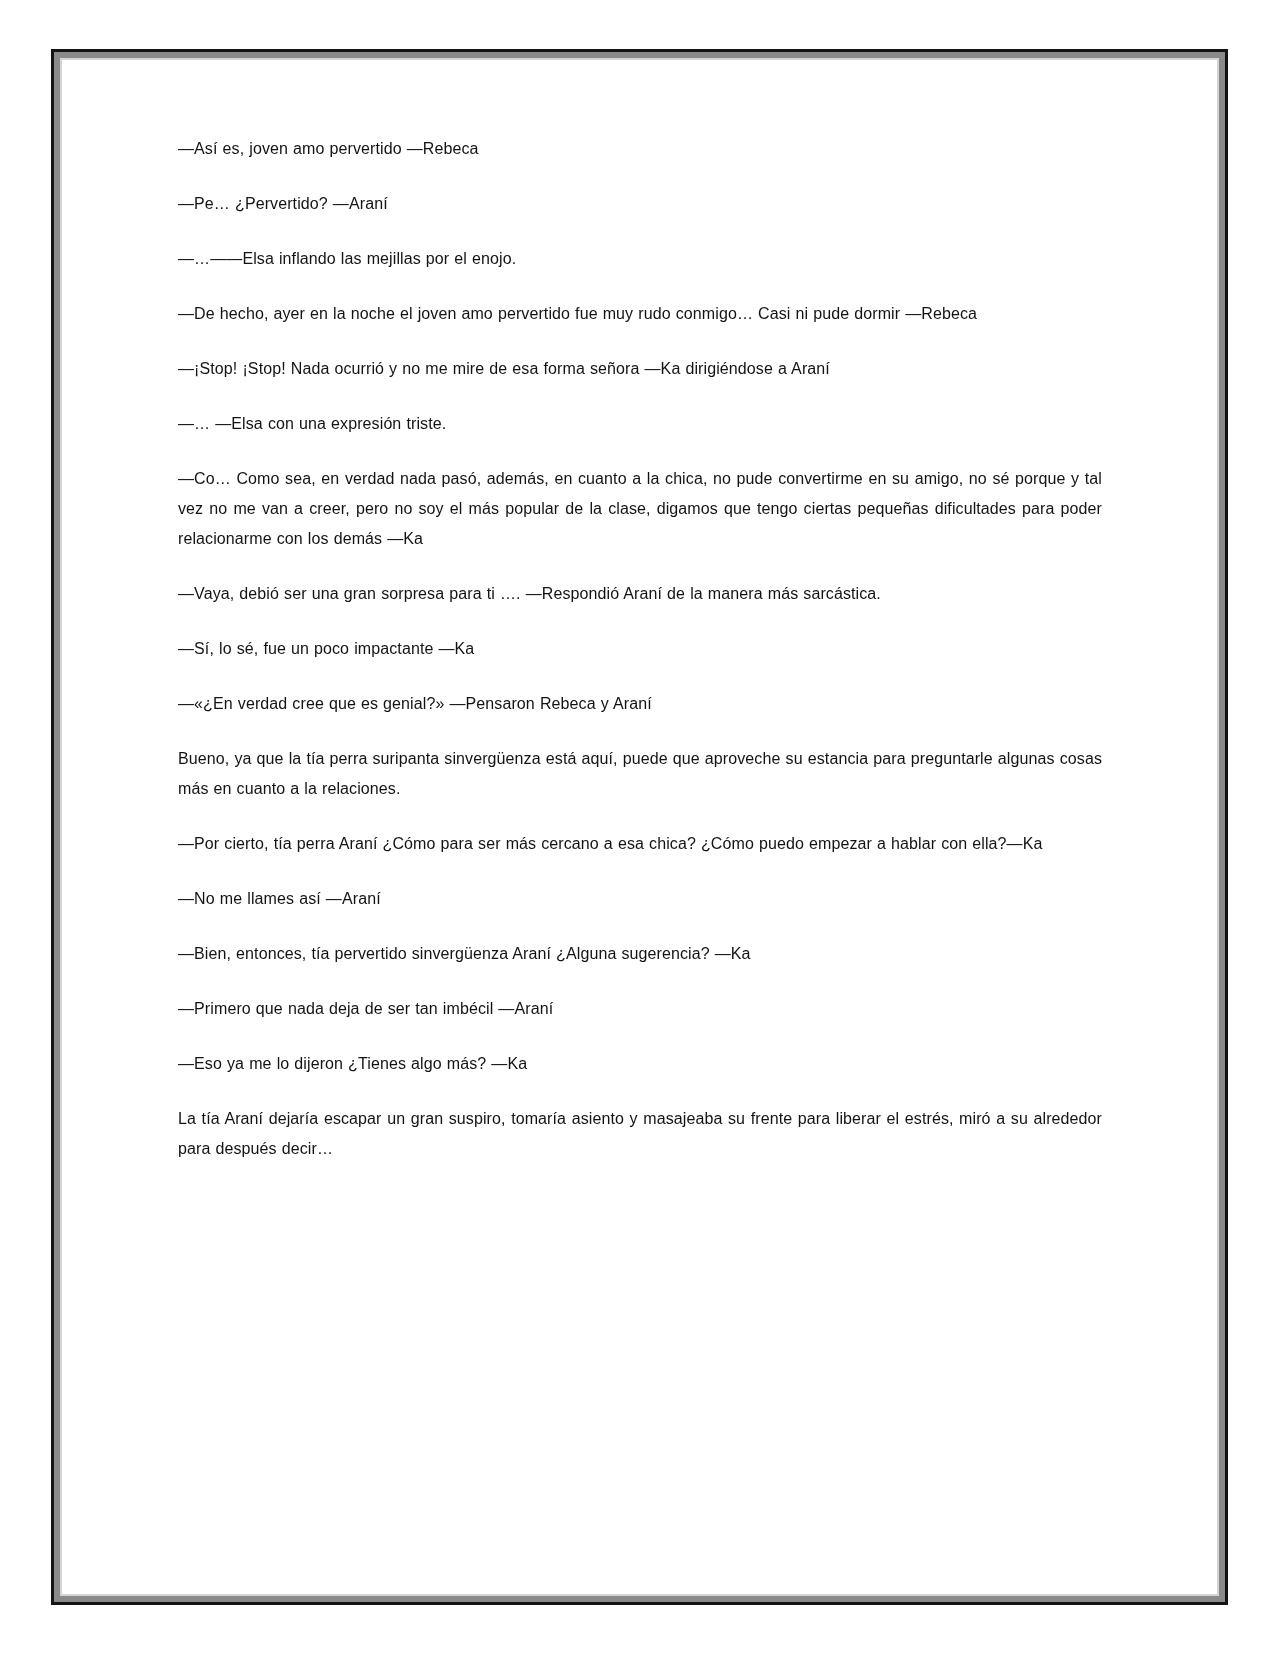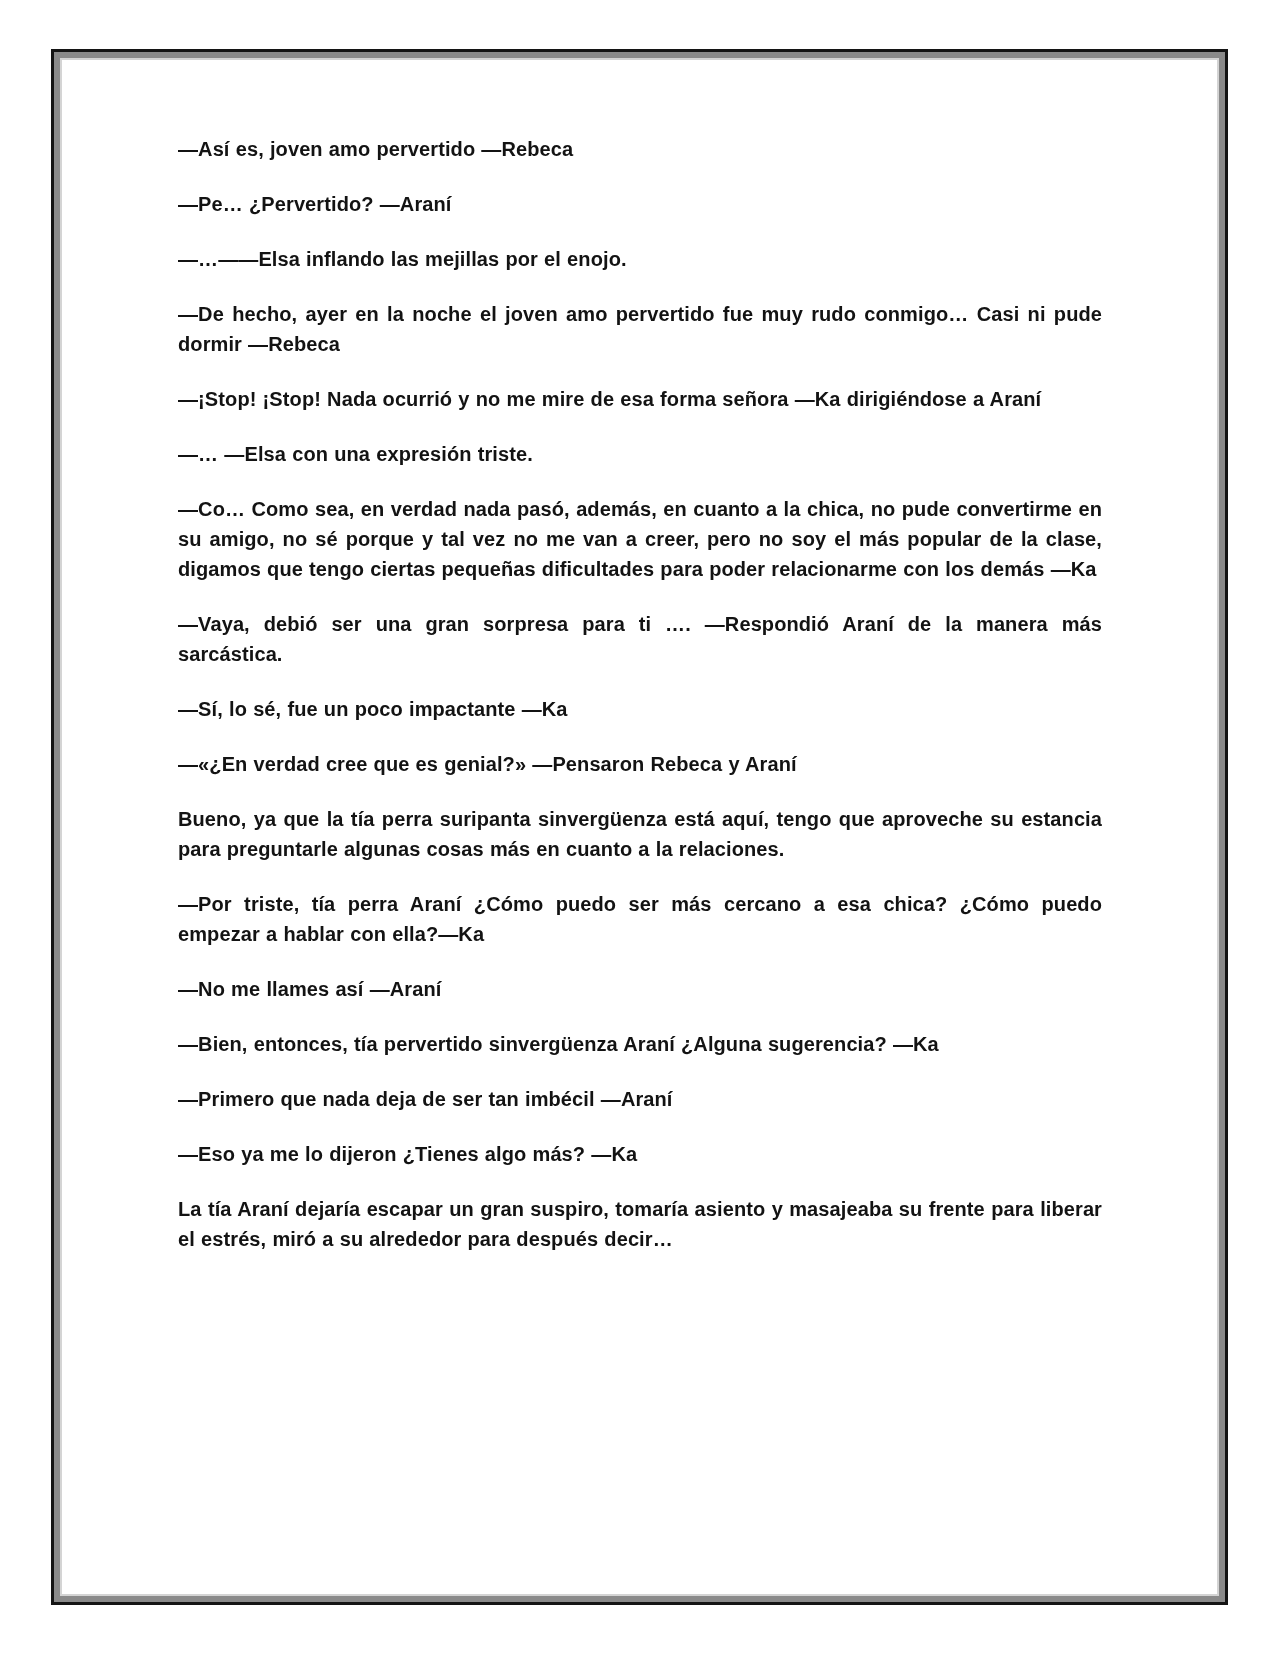--- a/index.html
+++ b/index.html
@@ -38,46 +38,45 @@
   .content {
     position: absolute;
     left: 178px;
     top: 134px;
     width: 924px;
     color: #131313;
   }
 
   .content p {
     margin: 0 0 25px 0;
-    font-size: 20px;
+    font-size: 16px;
     line-height: 30px;
     text-align: justify;
     letter-spacing: 0.1px;
     word-spacing: 0.5px;
-    font-weight: bold;
   }
 </style>
 </head>
 <body style="background: rgb(255, 255, 255);">
 
 <div class="frame" style="border-color: rgb(20, 20, 20);">
   <div class="frame-inner" style="border-color: rgb(138, 138, 138);"></div>
 </div>
 
 <div class="content" style="color: rgb(19, 19, 19);">
     <p>—Así es, joven amo pervertido —Rebeca</p>
     <p>—Pe… ¿Pervertido? —Araní</p>
     <p>—…——Elsa inflando las mejillas por el enojo.</p>
     <p>—De hecho, ayer en la noche el joven amo pervertido fue muy rudo conmigo… Casi ni pude dormir —Rebeca</p>
     <p>—¡Stop! ¡Stop! Nada ocurrió y no me mire de esa forma señora —Ka dirigiéndose a Araní</p>
     <p>—… —Elsa con una expresión triste.</p>
     <p>—Co… Como sea, en verdad nada pasó, además, en cuanto a la chica, no pude convertirme en su amigo, no sé porque y tal vez no me van a creer, pero no soy el más popular de la clase, digamos que tengo ciertas pequeñas dificultades para poder relacionarme con los demás —Ka</p>
     <p>—Vaya, debió ser una gran sorpresa para ti …. —Respondió Araní de la manera más sarcástica.</p>
     <p>—Sí, lo sé, fue un poco impactante —Ka</p>
     <p>—«¿En verdad cree que es genial?» —Pensaron Rebeca y Araní</p>
-    <p>Bueno, ya que la tía perra suripanta sinvergüenza está aquí, tengo que aproveche su estancia para preguntarle algunas cosas más en cuanto a la relaciones.</p>
-    <p>—Por triste, tía perra Araní ¿Cómo puedo ser más cercano a esa chica? ¿Cómo puedo empezar a hablar con ella?—Ka</p>
+    <p>Bueno, ya que la tía perra suripanta sinvergüenza está aquí, puede que aproveche su estancia para preguntarle algunas cosas más en cuanto a la relaciones.</p>
+    <p>—Por cierto, tía perra Araní ¿Cómo para ser más cercano a esa chica? ¿Cómo puedo empezar a hablar con ella?—Ka</p>
     <p>—No me llames así —Araní</p>
     <p>—Bien, entonces, tía pervertido sinvergüenza Araní ¿Alguna sugerencia? —Ka</p>
     <p>—Primero que nada deja de ser tan imbécil —Araní</p>
     <p>—Eso ya me lo dijeron ¿Tienes algo más? —Ka</p>
     <p>La tía Araní dejaría escapar un gran suspiro, tomaría asiento y masajeaba su frente para liberar el estrés, miró a su alrededor para después decir…</p>
   </div>
 
 </body></html>

